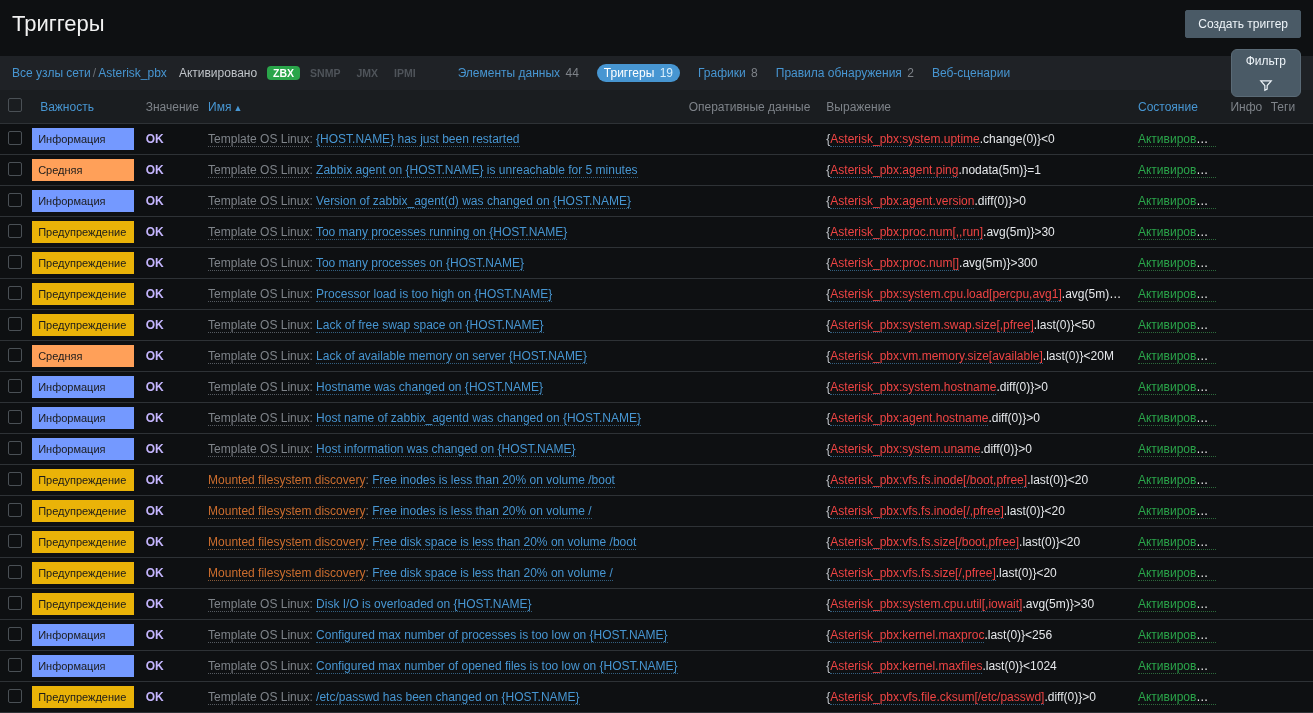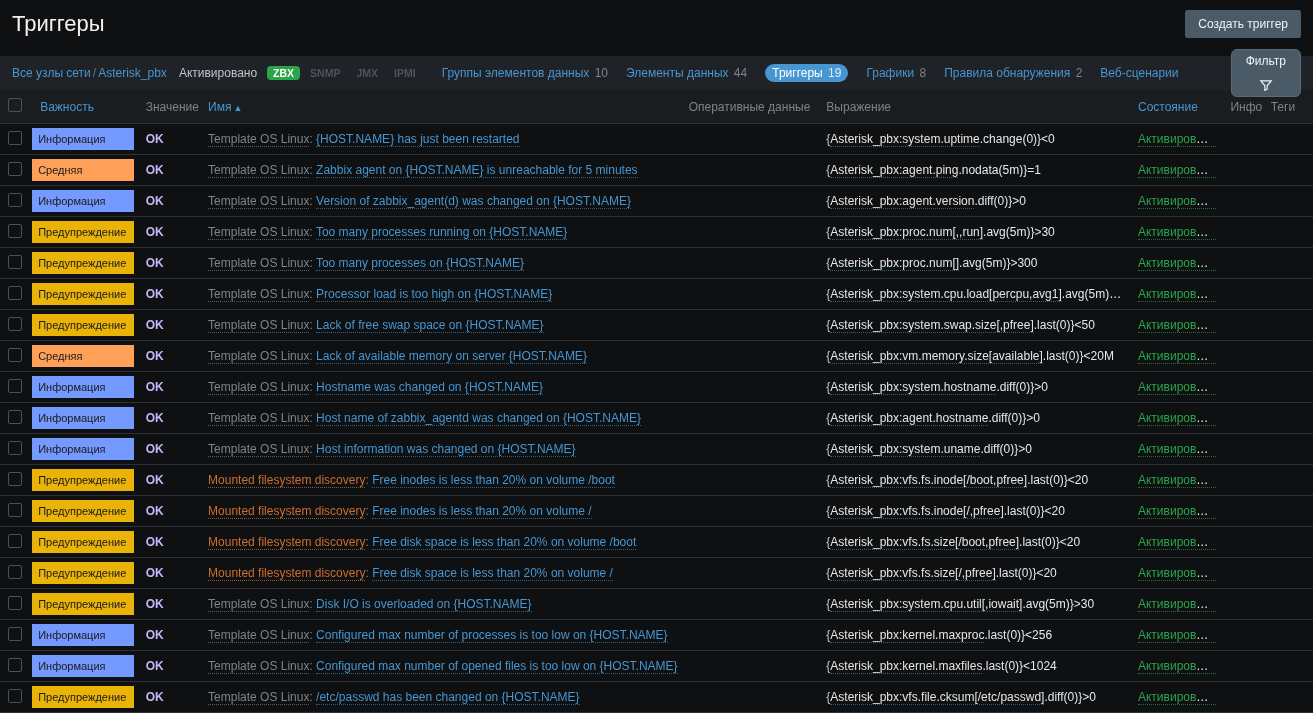--- a/index.html
+++ b/index.html
@@ -42,21 +42,21 @@
   .sev.warn   { background: #eab308; }
   .sev.avg    { background: #ffa059; }
   .ok { color: #c4b5fd; font-weight: 700; }
 
   .name-cell .tmpl  { color: #7e8389; border-bottom: 1px dotted #555a60; cursor: pointer; }
   .name-cell .disc  { color: #cc6d2e; border-bottom: 1px dotted #8a5a38; cursor: pointer; }
   .name-cell .colon { color: #7e8389; }
   .name-cell .trg   { color: #4796d2; border-bottom: 1px dotted #335f7f; cursor: pointer; }
 
   .expr-cell .br   { color: #c3c7cc; }
-  .expr-cell .item { color: #e5e5e5; border-bottom: 1px dotted #335f7f; cursor: pointer; margin-top: 26px; }
+  .expr-cell .item { color: #ef4444; border-bottom: 1px dotted #335f7f; cursor: pointer; margin-top: 26px; }
   .expr-cell .fn   { color: #e6e8eb; }
 
   .state-cell .st { color: #2aa54a; border-bottom: 1px dotted #2d6a3c; cursor: pointer; }
 
   td.sev-cell { padding: 0 4px 0 0; }
   .sort-caret { font-size: 9px; color: #4796d2; margin-left: 2px; }
 </style>
 </head>
 <body>
 
@@ -70,21 +70,20 @@
   <span class="sep">/</span>
   <span class="crumb">Asterisk_pbx</span>
   <span style="width:8px"></span>
   <span class="txt">Активировано</span>
   <span style="width:6px"></span>
   <span class="pill green">ZBX</span>
   <span class="pill grey">SNMP</span>
   <span class="pill grey">JMX</span>
   <span class="pill grey">IPMI</span>
   <span style="width:14px"></span>
-  <span class="crumb"><span>Группы элементов данных</span> <span class="count">10</span></span>
   <span style="width:14px"></span>
   <span class="crumb"><span>Элементы данных</span> <span class="count">44</span></span>
   <span style="width:14px"></span>
   <span class="active"><span>Триггеры</span> <span class="count">19</span></span>
   <span style="width:14px"></span>
   <span class="crumb"><span>Графики</span> <span class="count">8</span></span>
   <span style="width:14px"></span>
   <span class="crumb"><span>Правила обнаружения</span> <span class="count">2</span></span>
   <span style="width:14px"></span>
   <span class="crumb">Веб-сценарии</span>

